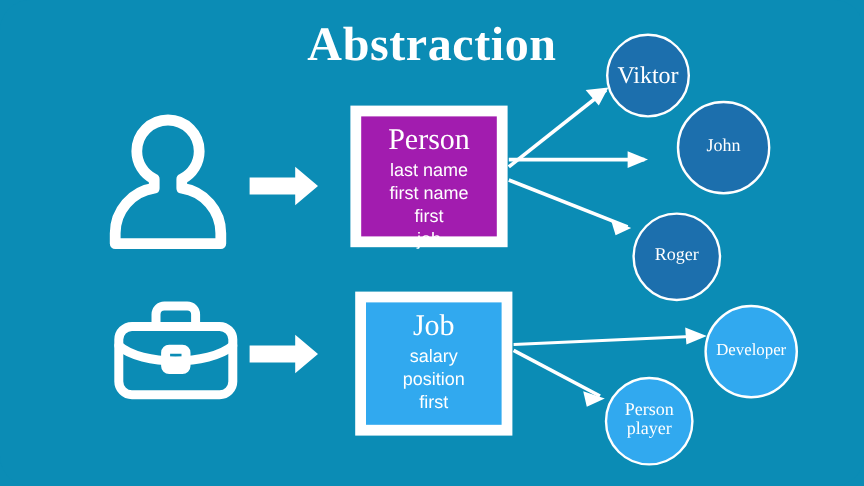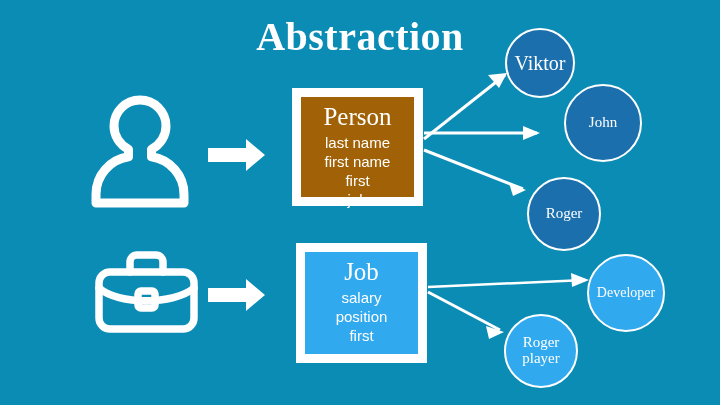--- a/index.html
+++ b/index.html
@@ -73,21 +73,21 @@
     font-size: 15px;
     line-height: 19px;
   }
 
   #person-box {
     left: 292px;
     top: 88px;
     width: 131px;
     height: 118px;
   }
-  #person-box .inner { background: #a16207; }
+  #person-box .inner { background: #a21caf; }
 
   #job-box {
     left: 296px;
     top: 243px;
     width: 131px;
     height: 120px;
   }
   #job-box .inner { background: #31a9ef; }
 
   
@@ -204,16 +204,16 @@
 
   <div id="c-roger" class="circle dark">
     <span>Roger</span>
   </div>
 
   <div id="c-developer" class="circle light">
     <span>Developer</span>
   </div>
 
   <div id="c-tennis" class="circle light">
-    <span>Roger player</span>
+    <span>Person player</span>
   </div>
 
 </div>
 
 </body></html>

